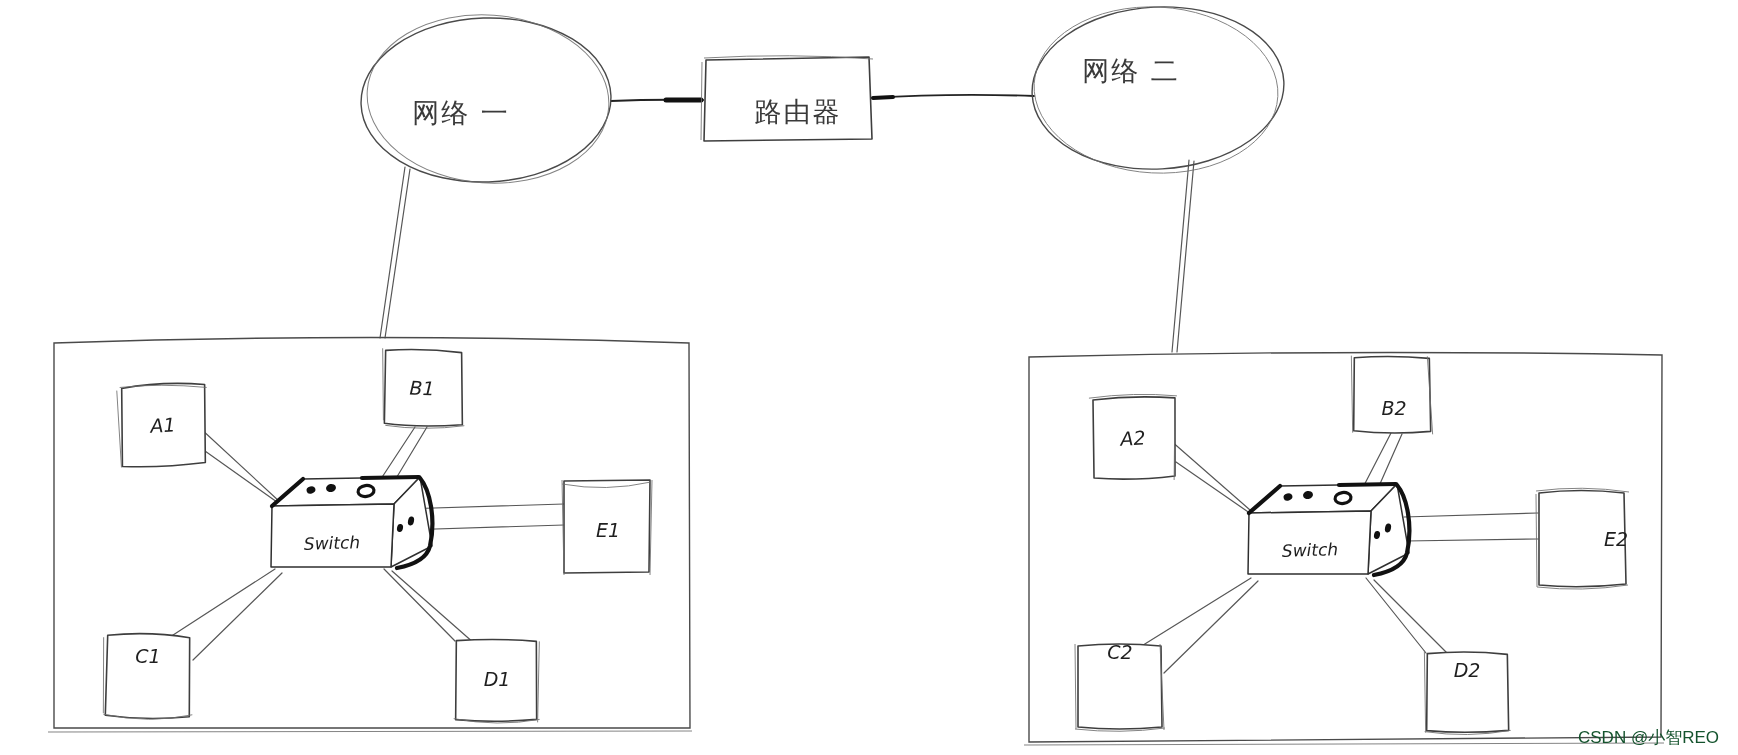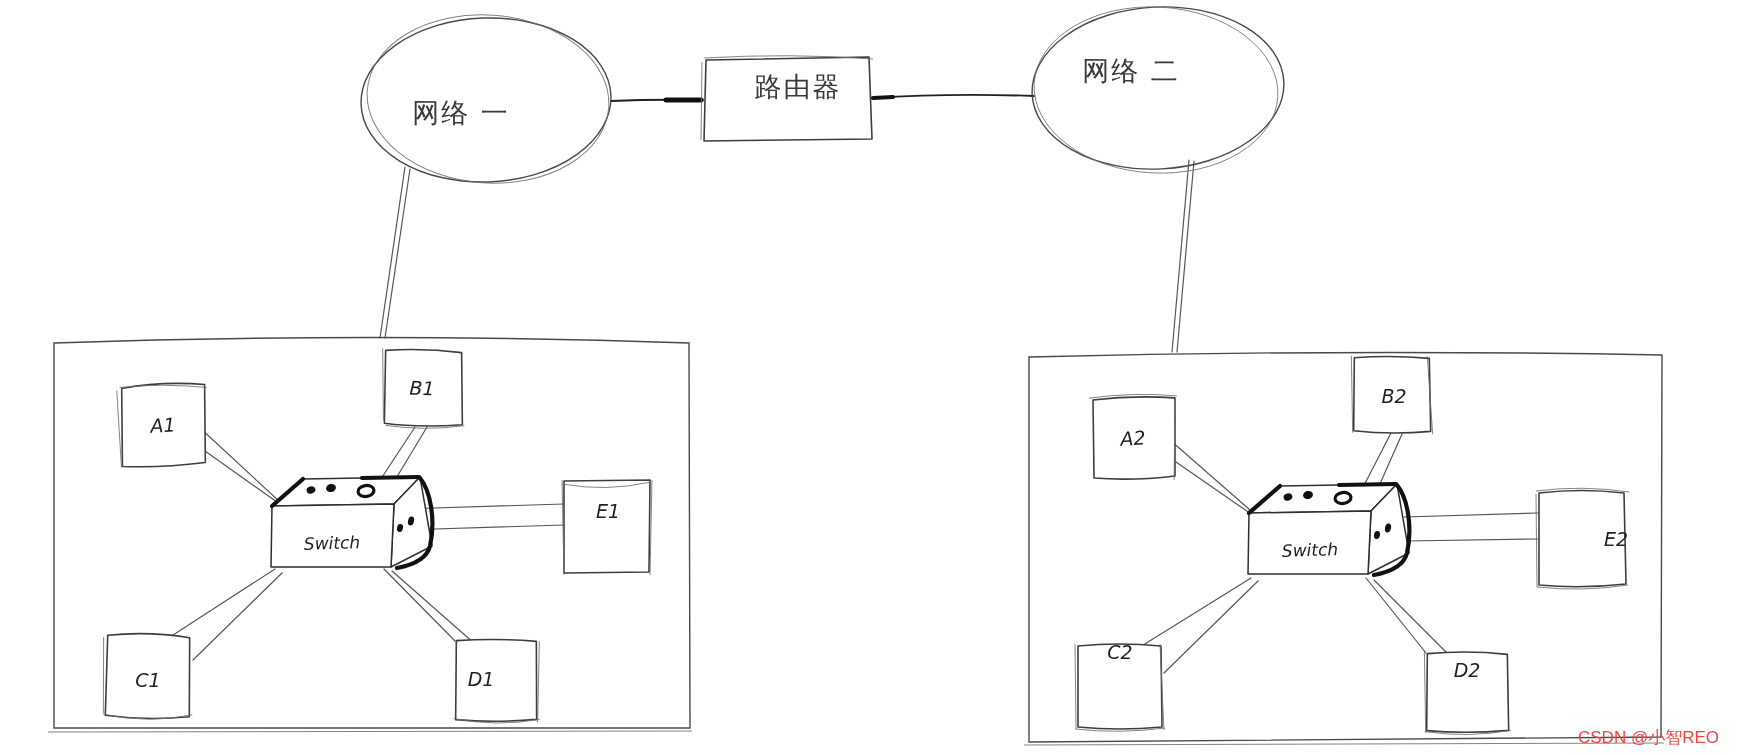--- a/index.html
+++ b/index.html
@@ -3,21 +3,21 @@
 <meta charset="utf-8">
 <style>
   html,body{margin:0;padding:0;background:#ffffff;}
   #stage{position:relative;width:1738px;height:755px;background:#ffffff;overflow:hidden;
          font-family:"DejaVu Sans",sans-serif;}
   #sketch{position:absolute;left:0;top:0;}
   .lbl{position:absolute;transform:translate(-50%,-50%);white-space:nowrap;color:#2e2e2e;}
   .cjk{font-size:27px;letter-spacing:2px;color:#3a3a3a;font-family:"DejaVu Sans","Liberation Sans",sans-serif;}
   .hand{font-size:19px;font-style:italic;color:#1f1f1f;font-family:"DejaVu Sans",sans-serif;}
   .hand-sm{font-size:17px;font-style:italic;color:#1f1f1f;font-family:"DejaVu Sans",sans-serif;}
-  .wm{position:absolute;left:1578px;top:726px;font-size:17px;color:#ef4444;
+  .wm{position:absolute;left:1578px;top:726px;font-size:17px;color:#14532d;
       font-family:"Liberation Sans","DejaVu Sans",sans-serif;transform:none;}
   svg path, svg ellipse, svg line{vector-effect:non-scaling-stroke;}
   .box{fill:#ffffff;stroke:#3e3e3e;stroke-width:1.6;stroke-linejoin:round;}
   .od{fill:none;stroke:#6e6e6e;stroke-width:1;opacity:.85;}
   .wire{fill:none;stroke:#575757;stroke-width:1.2;stroke-linecap:round;}
   .edge{fill:none;stroke:#4a4a4a;stroke-width:1.4;}
   .face{fill:#ffffff;stroke:#2f2f2f;stroke-width:1.5;stroke-linejoin:round;}
   .accent{fill:none;stroke:#111111;stroke-width:4.2;stroke-linecap:round;}
   .port{fill:#111111;stroke:none;}
   .portring{fill:none;stroke:#111111;stroke-width:3.2;}
@@ -177,31 +177,31 @@
       <path class="box" d="M1078,646 Q1119,642 1161,646 L1162,727 Q1119,731 1078,727 Z"></path>
       <path class="od" d="M1075,644 L1076,729 M1160,644 L1164,730 M1075,729 Q1120,734 1165,728"></path>
     </g>
     <g transform="rotate(.5 1467 692)">
       <path class="box" d="M1427,654 Q1467,650 1507,654 L1509,730 Q1466,734 1427,731 Z"></path>
       <path class="od" d="M1424,651 L1426,733 M1425,732 Q1468,738 1511,730"></path>
     </g>
   </svg>
 
   <div class="lbl cjk" style="left:461px;top:113px">网络 一</div>
-  <div class="lbl cjk" style="left:798px;top:87px">路由器</div>
+  <div class="lbl cjk" style="left:798px;top:112px">路由器</div>
   <div class="lbl cjk" style="left:1131px;top:71px">网络 二</div>
 
   <div class="lbl hand" style="left:163px;top:425px;transform:translate(-50%,-50%) rotate(-3deg)">A1</div>
   <div class="lbl hand" style="left:422px;top:388px;transform:translate(-50%,-50%) rotate(2deg)">B1</div>
-  <div class="lbl hand" style="left:148px;top:680px">C1</div>
-  <div class="lbl hand" style="left:481px;top:679px">D1</div>
-  <div class="lbl hand" style="left:608px;top:511px">E1</div>
+  <div class="lbl hand" style="left:148px;top:656px">C1</div>
+  <div class="lbl hand" style="left:497px;top:679px">D1</div>
+  <div class="lbl hand" style="left:608px;top:530px">E1</div>
   <div class="lbl hand-sm" style="left:332px;top:543px;transform:translate(-50%,-50%) rotate(-2deg)">Switch</div>
 
   <div class="lbl hand" style="left:1133px;top:438px;transform:translate(-50%,-50%) rotate(-3deg)">A2</div>
-  <div class="lbl hand" style="left:1394px;top:396px">B2</div>
+  <div class="lbl hand" style="left:1394px;top:408px">B2</div>
   <div class="lbl hand" style="left:1120px;top:652px">C2</div>
   <div class="lbl hand" style="left:1467px;top:670px">D2</div>
   <div class="lbl hand" style="left:1616px;top:539px">E2</div>
   <div class="lbl hand-sm" style="left:1310px;top:550px;transform:translate(-50%,-50%) rotate(-2deg)">Switch</div>
 
   <div class="wm">CSDN @小智REO</div>
 </div>
 
 </body></html>

